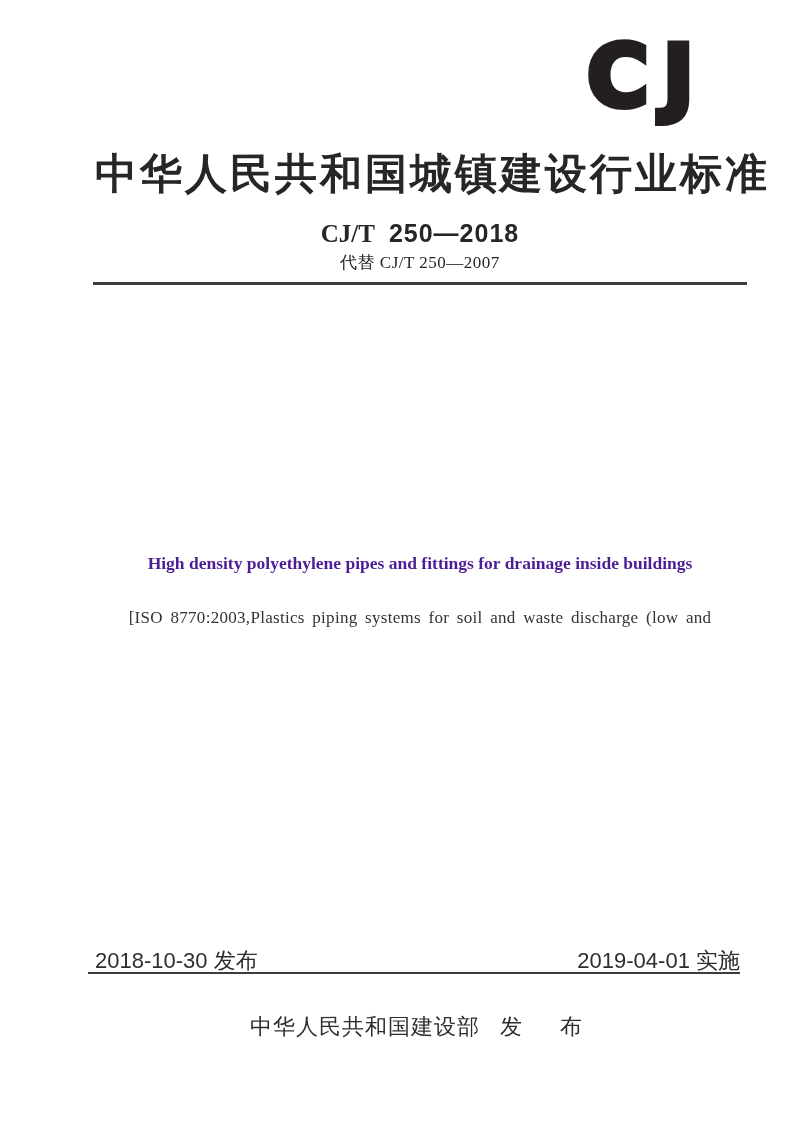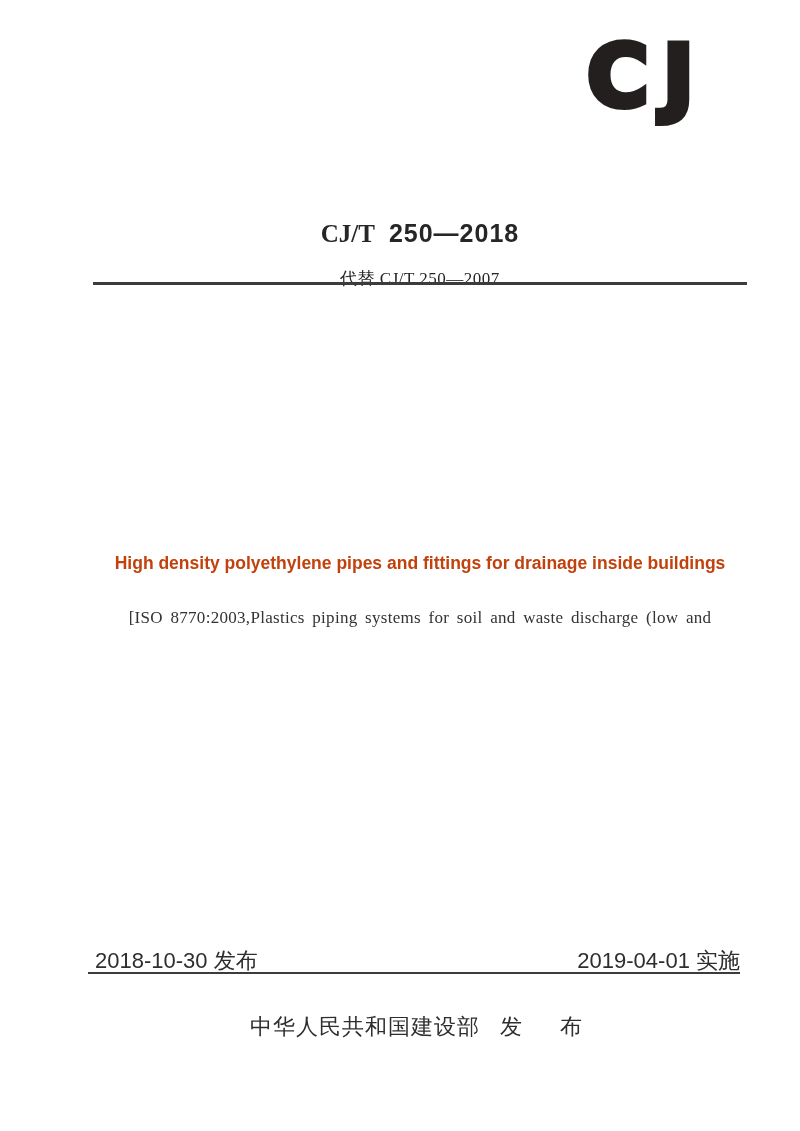--- a/index.html
+++ b/index.html
@@ -34,42 +34,42 @@
   }
   
   .code-block{
     position:absolute; top:220px; left:95px; width:650px;
     text-align:center; color:#262626;
   }
   .code-line1{font-size:25px; font-weight:bold; line-height:1.1; white-space:nowrap;}
   .code-prefix{font-family:"Liberation Serif",serif;}
   .code-number{font-family:"Liberation Sans",sans-serif; letter-spacing:1px;}
   .code-line2{
-    font-size:17px; margin-top:19px;
+    font-size:17px; margin-top:3px;
     font-family:"Liberation Serif",serif;
     letter-spacing:0.5px;
   }
   .rule-top{
     position:absolute; top:282px; left:93px; width:654px; height:3px;
     background:#3c3c3c;
   }
   
   .title-block{
     position:absolute; top:430px; left:75px; width:690px;
     text-align:center;
     font-family:"Liberation Serif",serif;
     font-weight:bold; color:#1c1c1c;
     font-size:40px; line-height:1.32;
     letter-spacing:2px;
   }
   .title-en{
     position:absolute; top:553px; left:75px; width:690px;
     text-align:center;
-    font-family:Liberation Sans, sans-serif;
-    font-weight:bold; font-size:17.5px; color:#c2410c;
+    font-family:Liberation Serif, serif;
+    font-weight:bold; font-size:17.5px; color:#4c1d95;
   }
   .iso-ref{
     position:absolute; top:604px; left:75px; width:690px;
     text-align:center;
     font-family:"Liberation Serif",serif;
     font-size:17px; line-height:1.7; color:#333;
     word-spacing:3px; letter-spacing:0.3px;
   }
   
   .dates-row{
@@ -91,20 +91,21 @@
   }
   .publisher-label{margin-left:20px; letter-spacing:8px;}
 </style>
 </head>
 <body>
 
 <div class="page">
 
   <div class="logo">CJ</div>
 
+  <div class="heading">中华人民共和国城镇建设行业标准</div>
 
   <div class="code-block">
     <div class="code-line1"><span class="code-prefix">CJ/T</span><span>&nbsp;&nbsp;</span><span class="code-number">250—2018</span></div>
     <div class="code-line2">代替 CJ/T 250—2007</div>
   </div>
 
   <div class="rule-top"></div>
 
 
   <div class="title-en">High density polyethylene pipes and fittings for drainage inside buildings</div>

